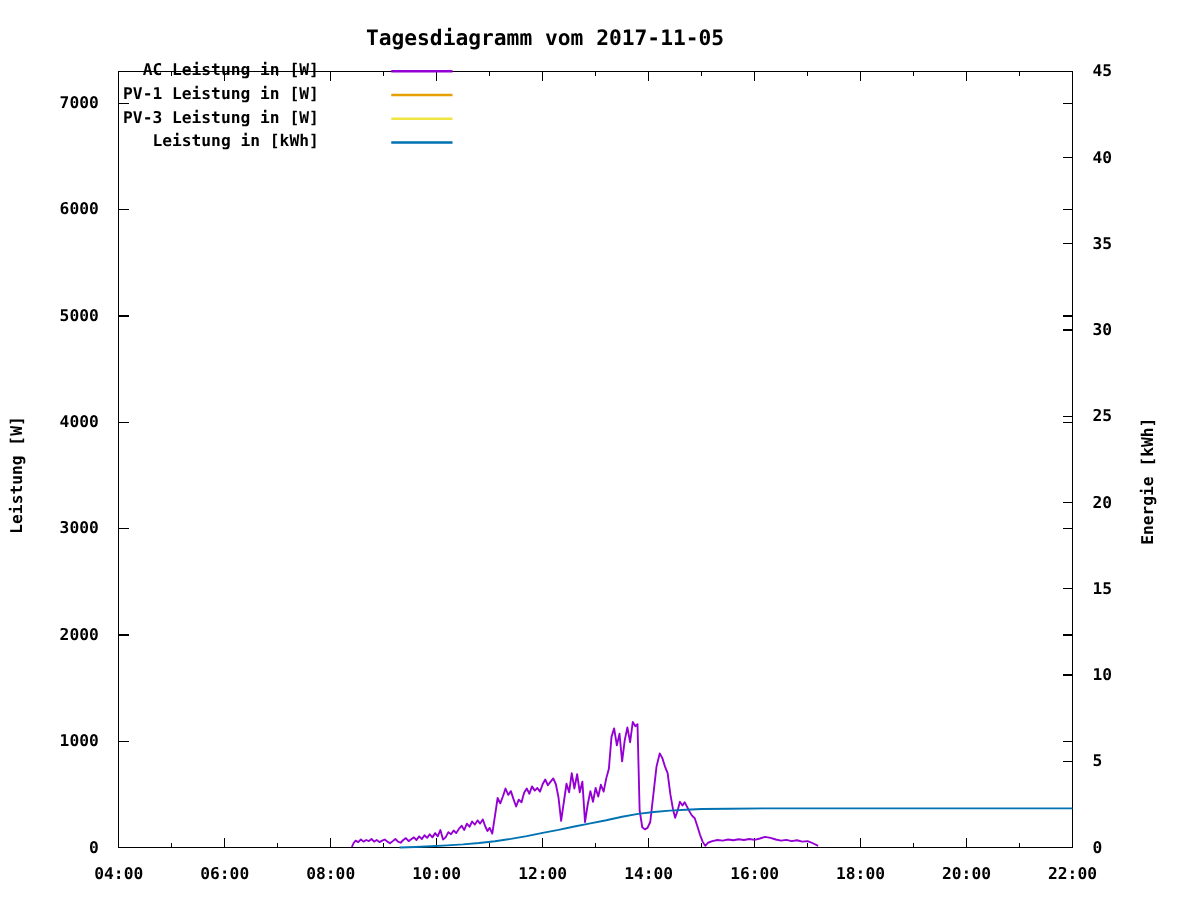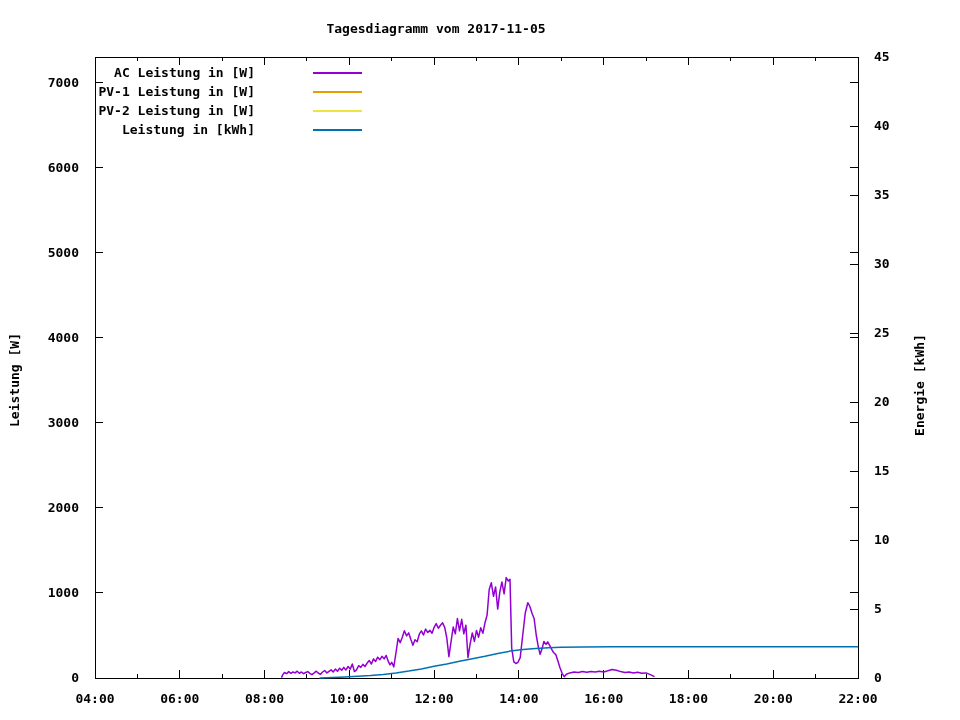--- a/index.html
+++ b/index.html
@@ -1,24 +1,24 @@
 <!DOCTYPE html>
 <html><head>
 <meta charset="utf-8">
 <style>
   html,body{margin:0;padding:0;background:#ffffff;}
   .canvas{position:relative;width:960px;height:720px;background:#ffffff;overflow:hidden;
           font-family:"DejaVu Sans Mono",monospace;font-weight:bold;color:#000;}
   #plot{position:absolute;left:0;top:0;}
-  .title{position:absolute;left:0;top:21px;width:872px;text-align:center;font-size:13px;letter-spacing:0px;}
+  .title{position:absolute;left:0;top:21px;width:872px;text-align:center;font-size:17px;letter-spacing:0px;}
   .ylabel{position:absolute;left:14px;top:380px;transform:translate(-50%,-50%) rotate(-90deg);
           white-space:nowrap;font-size:13px;}
   .y2label{position:absolute;left:919px;top:385px;transform:translate(-50%,-50%) rotate(-90deg);
           white-space:nowrap;font-size:13px;}
-  .legend{position:absolute;left:95px;top:63px;}
+  .legend{position:absolute;left:95px;top:47px;}
   .leg-row{display:flex;align-items:center;height:19px;}
   .leg-label{display:block;width:160px;text-align:right;font-size:13px;white-space:nowrap;}
   .leg-line{display:block;width:49px;height:2px;margin-left:58px;background:#000;}
 </style>
 </head>
 <body>
 
 <div class="canvas">
   <svg id="plot" width="960" height="720">
       <rect x="95" y="57" width="763" height="621" fill="none" stroke="#000" stroke-width="1" shape-rendering="crispEdges"></rect>
@@ -125,21 +125,21 @@
   <div class="legend">
     <div class="leg-row">
       <span class="leg-label">AC Leistung in [W]</span>
       <span class="leg-line" style="background: rgb(148, 0, 211);"></span>
     </div>
     <div class="leg-row">
       <span class="leg-label">PV-1 Leistung in [W]</span>
       <span class="leg-line" style="background: rgb(230, 159, 0);"></span>
     </div>
     <div class="leg-row">
-      <span class="leg-label">PV-2 Leistung in [W]</span>
+      <span class="leg-label">PV-3 Leistung in [W]</span>
       <span class="leg-line" style="background: rgb(240, 228, 66);"></span>
     </div>
     <div class="leg-row">
       <span class="leg-label">Leistung in [kWh]</span>
       <span class="leg-line" style="background: rgb(0, 114, 178);"></span>
     </div>
   </div>
 </div>
 
 </body></html>

